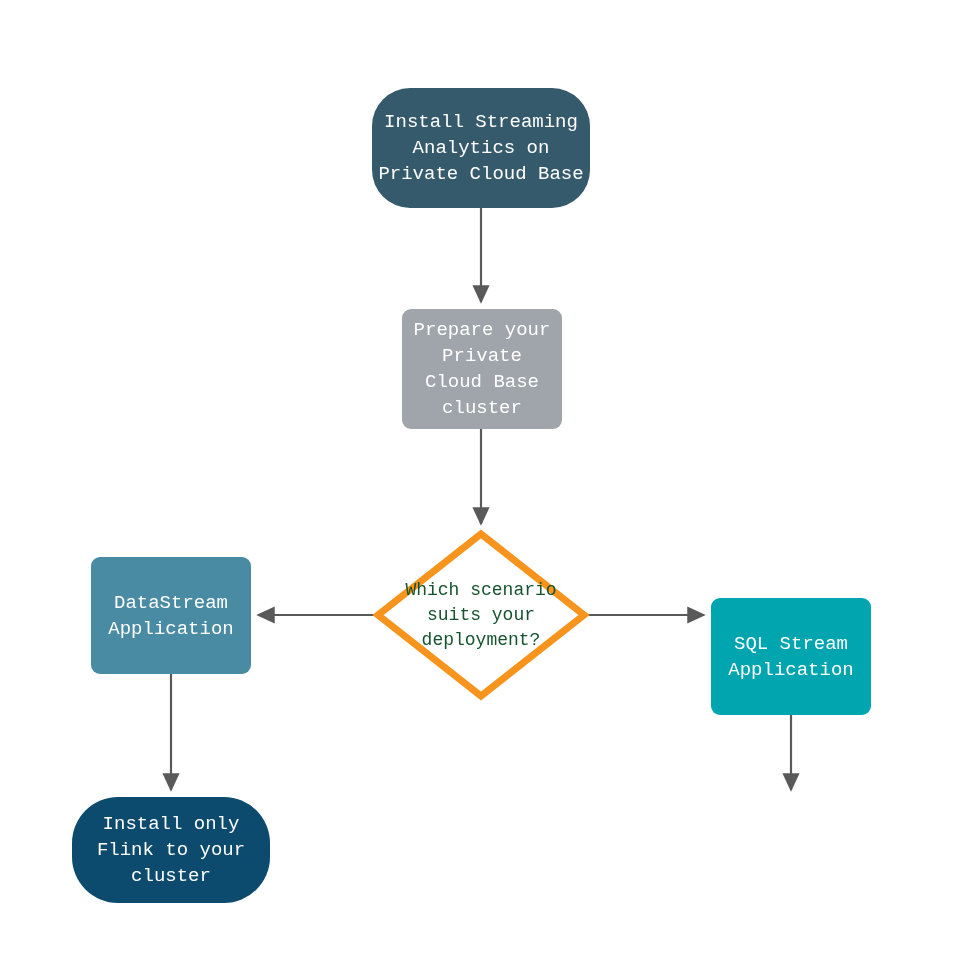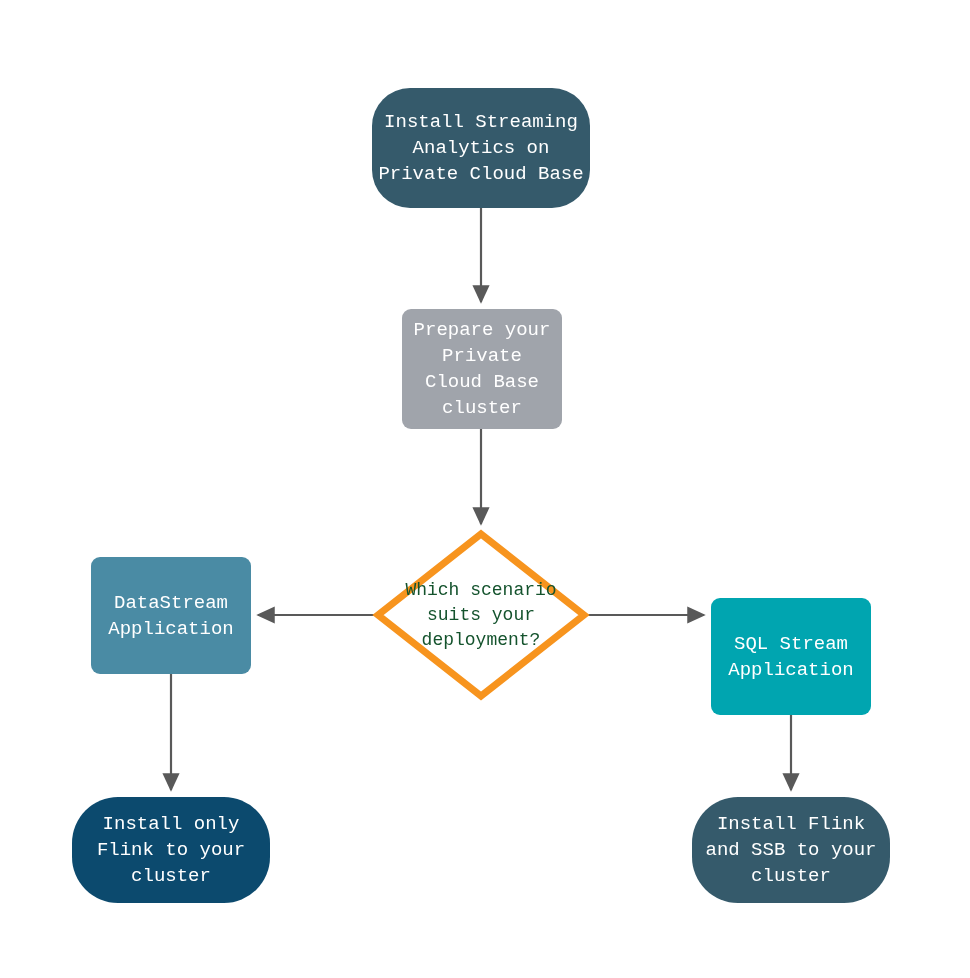--- a/index.html
+++ b/index.html
@@ -184,17 +184,14 @@
   </div>
 
   <div class="node" id="node-sqlstream">
     <span class="node-label">SQL Stream Application</span>
   </div>
 
   <div class="node" id="node-install-flink-only">
     <span class="node-label">Install only Flink to your cluster</span>
   </div>
 
-  <div class="node" id="node-install-flink-ssb">
-    <span class="node-label">Install Flink and SSB to your cluster</span>
-  </div>
 
 </div>
 
 </body></html>

